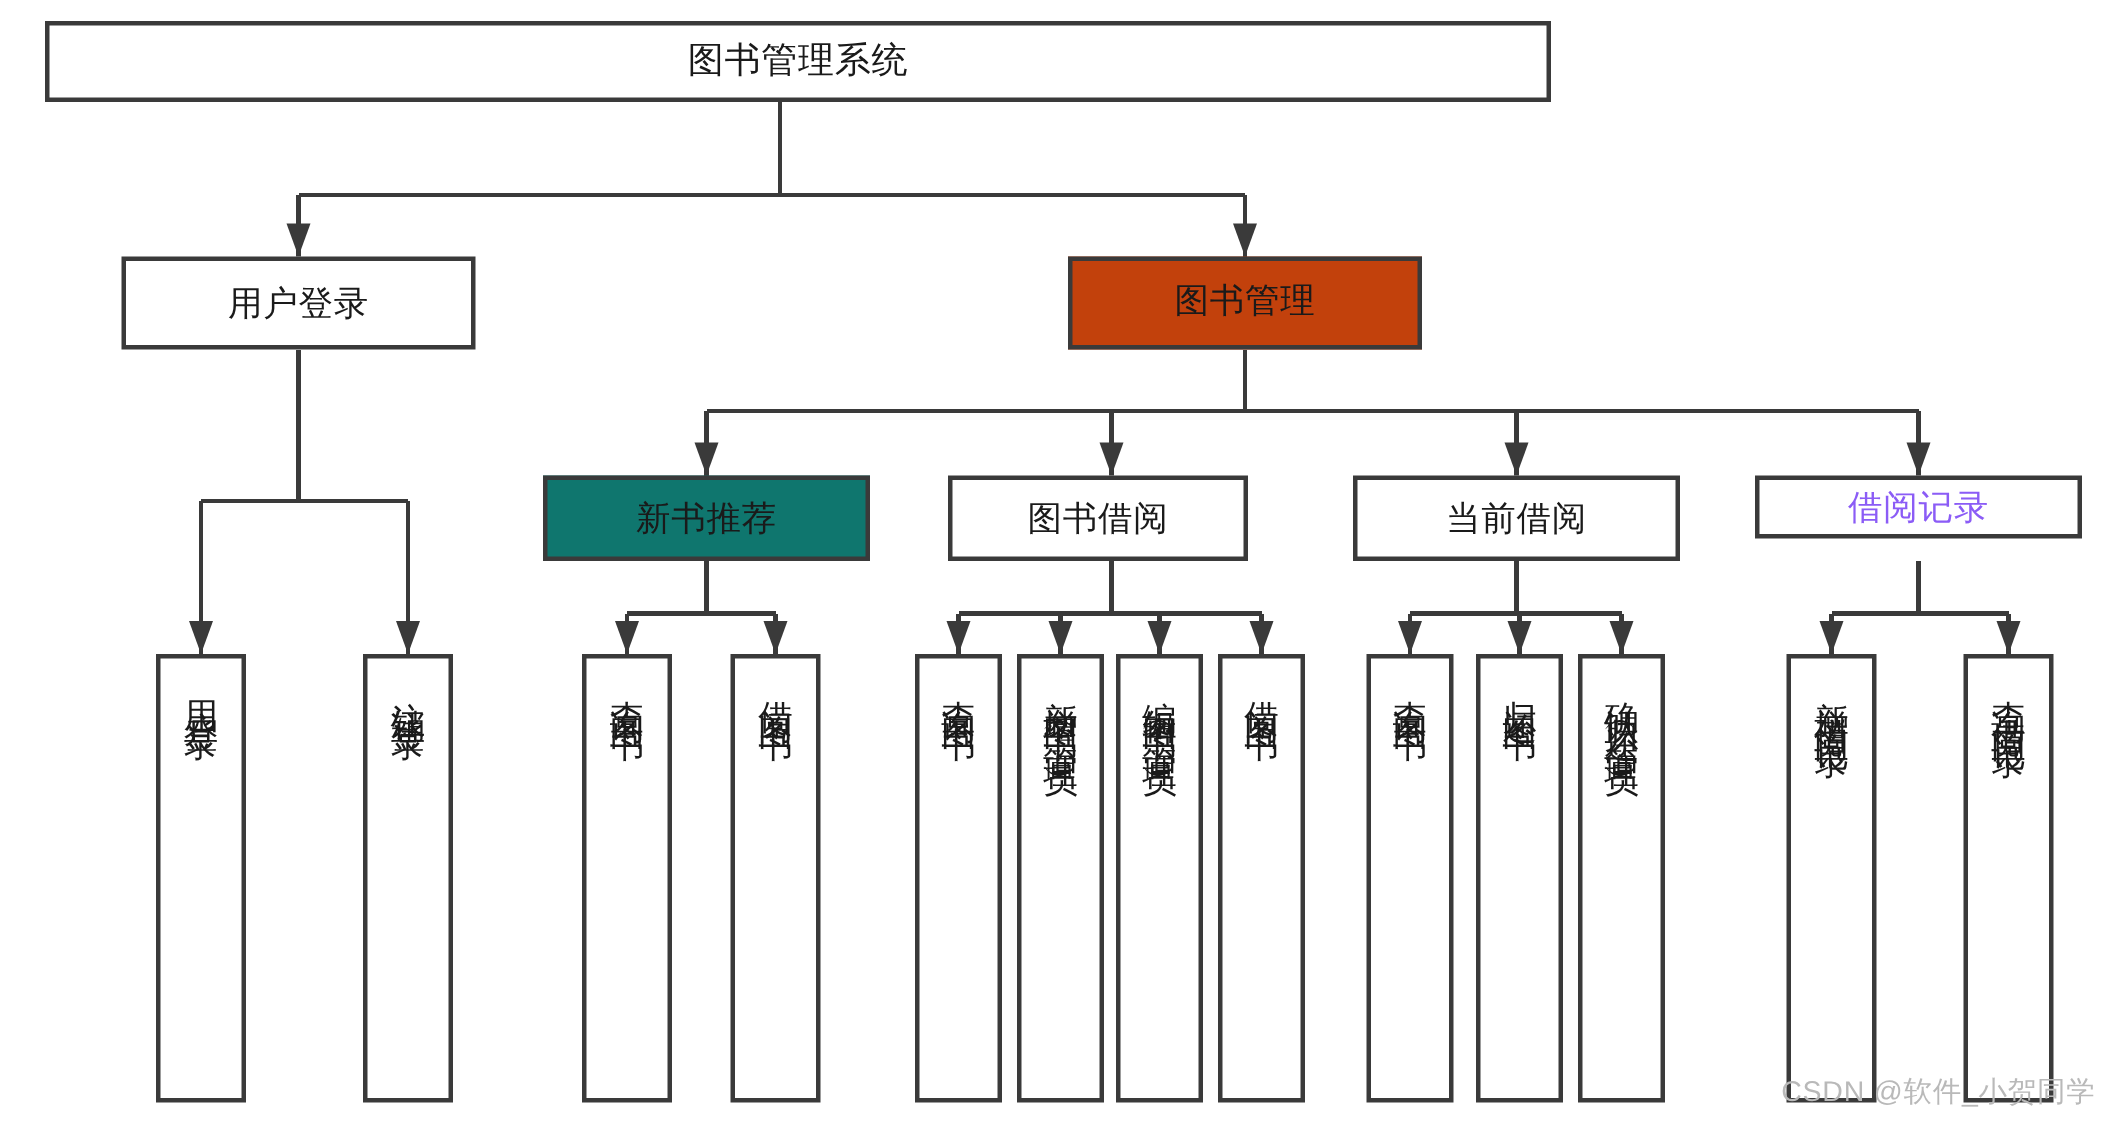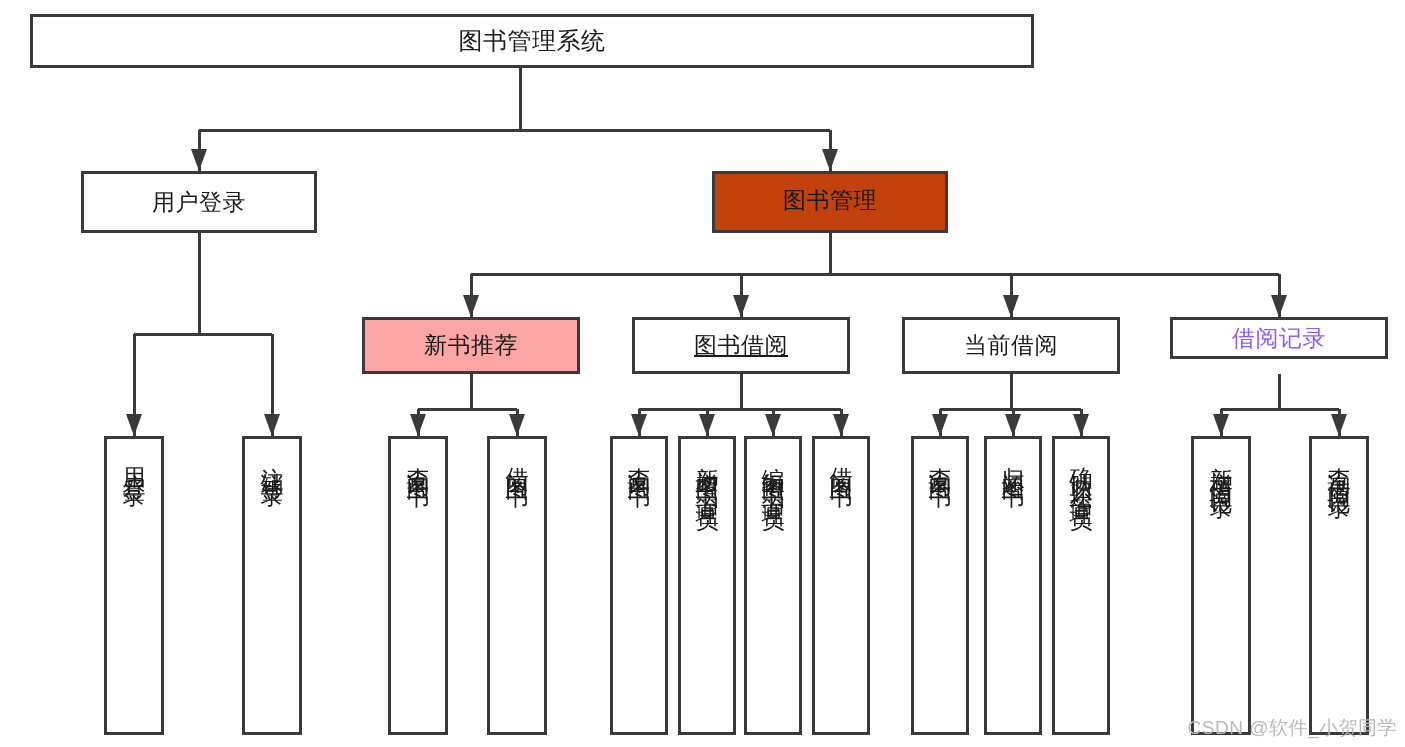--- a/index.html
+++ b/index.html
@@ -136,24 +136,24 @@
   <div id="node-layer">
       <div class="node horizontal root" style="left: 18px; top: 14px; width: 1004px; height: 54px; border-color: rgb(58, 58, 58); background: rgb(255, 255, 255); color: rgb(26, 26, 26); margin-left: 12px;">
         <span class="node-label">图书管理系统</span>
       </div>
       <div class="node horizontal" style="left: 81px; top: 171px; width: 236px; height: 62px; border-color: rgb(58, 58, 58); background: rgb(255, 255, 255); color: rgb(26, 26, 26);">
         <span class="node-label">用户登录</span>
       </div>
       <div class="node horizontal" style="left: 712px; top: 171px; width: 236px; height: 62px; border-color: rgb(58, 58, 58); background: #c2410c; color: rgb(26, 26, 26); font-family: Liberation Mono, monospace;">
         <span class="node-label">图书管理</span>
       </div>
-      <div class="node horizontal" style="left: 362px; top: 317px; width: 218px; height: 57px; border-color: rgb(58, 58, 58); background: #fca5a5; color: rgb(26, 26, 26);">
+      <div class="node horizontal" style="left: 362px; top: 317px; width: 218px; height: 57px; border-color: rgb(58, 58, 58); background: #0f766e; color: rgb(26, 26, 26);">
         <span class="node-label">新书推荐</span>
       </div>
-      <div class="node horizontal" style="left: 632px; top: 317px; width: 218px; height: 57px; border-color: rgb(58, 58, 58); background: rgb(255, 255, 255); color: rgb(26, 26, 26); text-decoration: underline;">
+      <div class="node horizontal" style="left: 632px; top: 317px; width: 200px; height: 57px; border-color: rgb(58, 58, 58); background: rgb(255, 255, 255); color: rgb(26, 26, 26);">
         <span class="node-label">图书借阅</span>
       </div>
       <div class="node horizontal" style="left: 902px; top: 317px; width: 218px; height: 57px; border-color: rgb(58, 58, 58); background: rgb(255, 255, 255); color: rgb(26, 26, 26);">
         <span class="node-label">当前借阅</span>
       </div>
       <div class="node horizontal" style="left: 1170px; top: 317px; width: 218px; height: 42px; border-color: rgb(58, 58, 58); background: rgb(255, 255, 255); color: #8b5cf6;">
         <span class="node-label">借阅记录</span>
       </div>
       <div class="node vertical" style="left: 104px; top: 436px; width: 60px; height: 299px; border-color: rgb(58, 58, 58); background: rgb(255, 255, 255); color: rgb(26, 26, 26);">
         <span class="node-label">用户登录</span>

